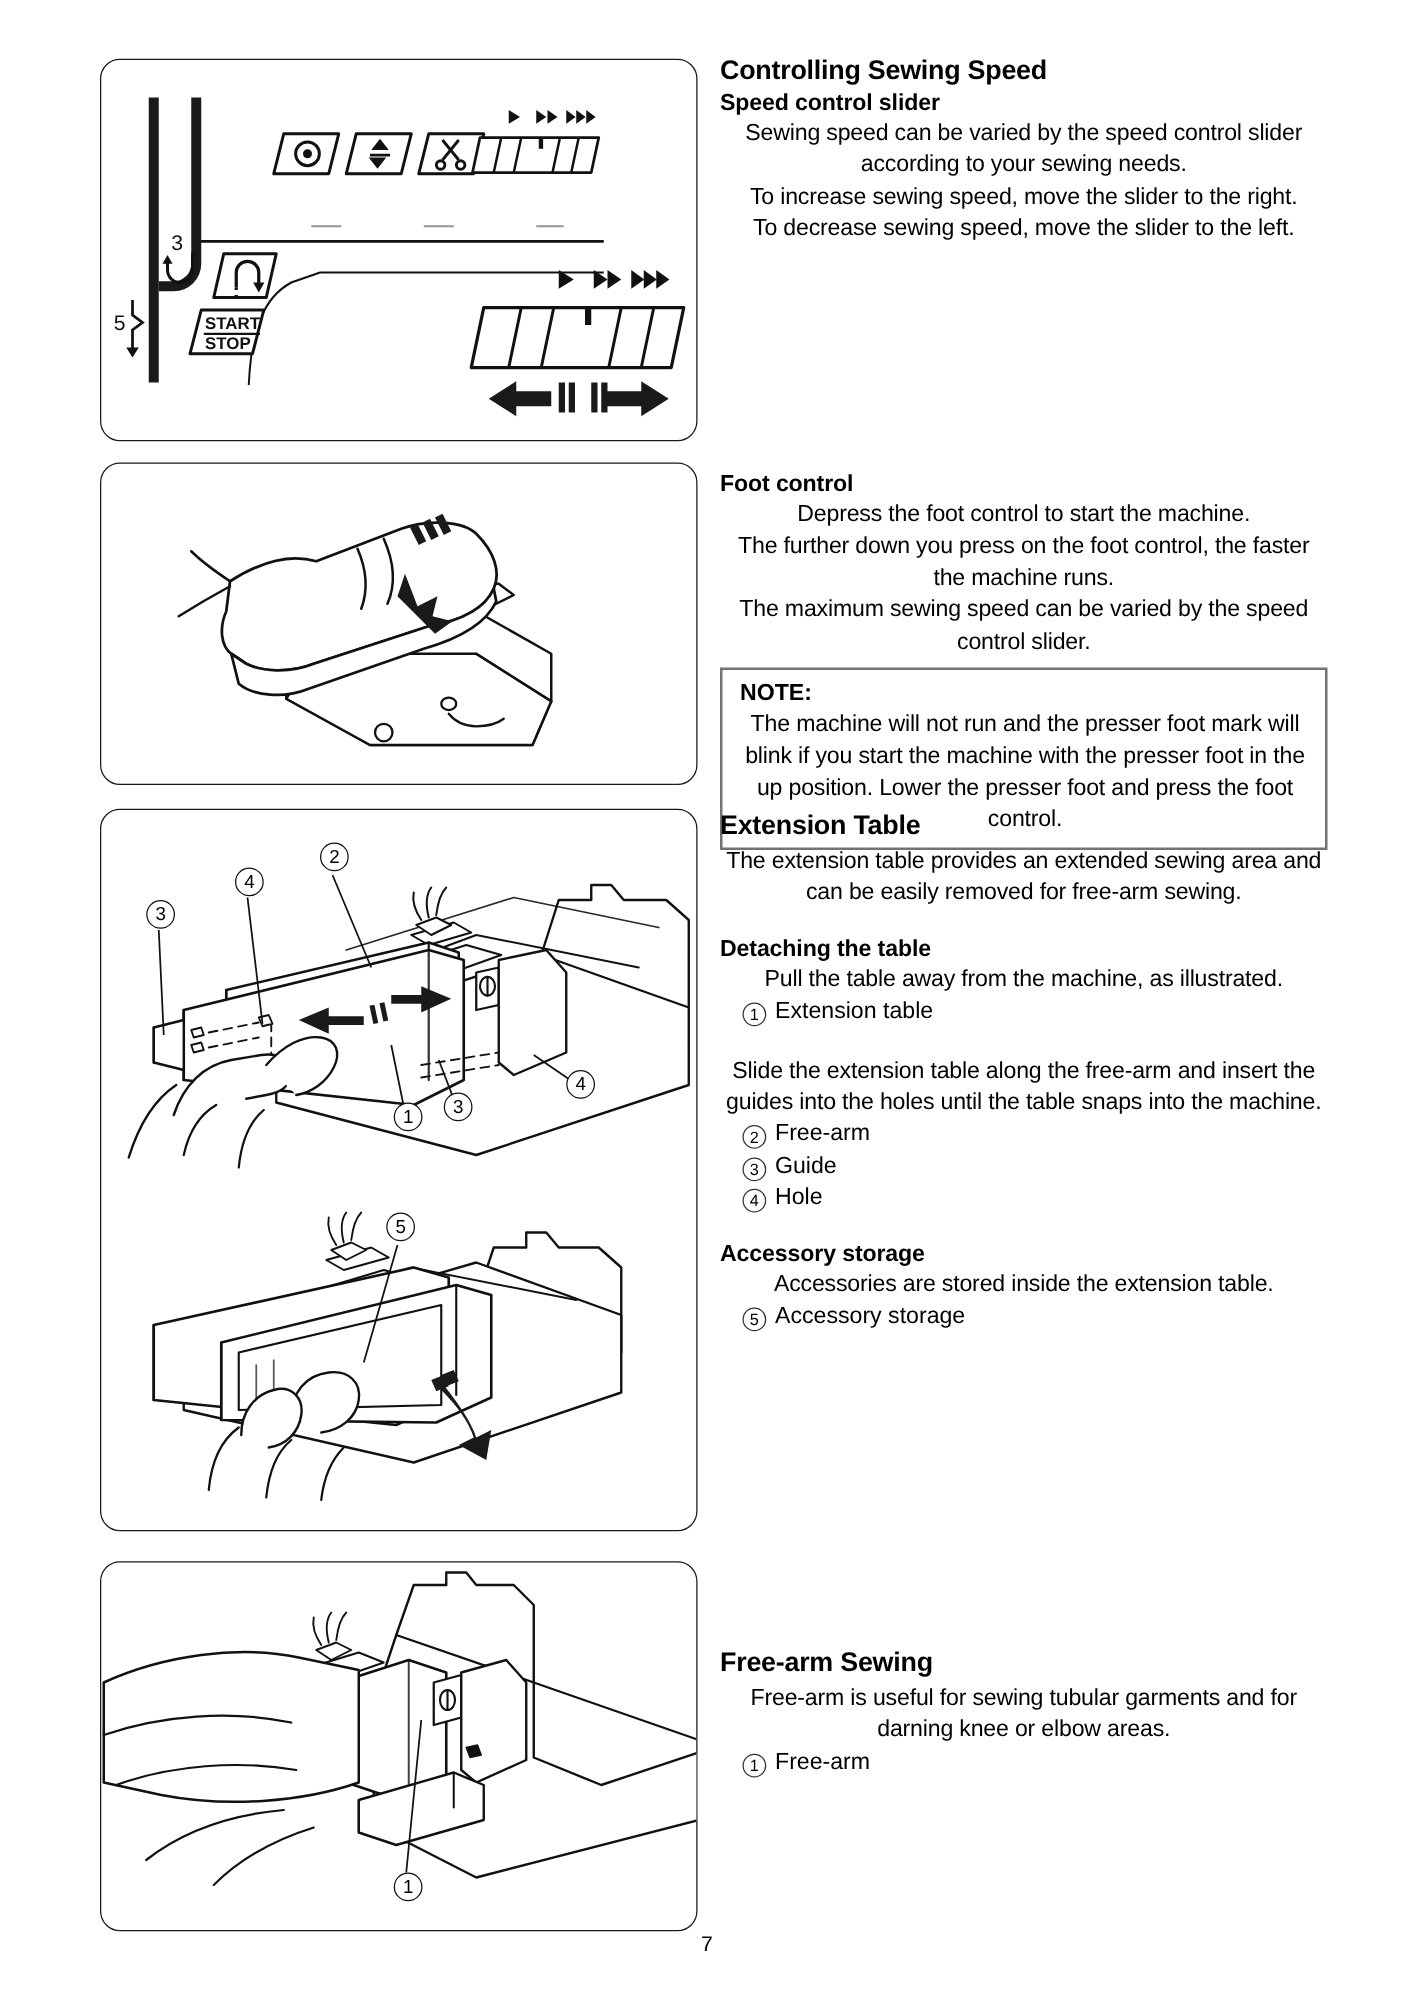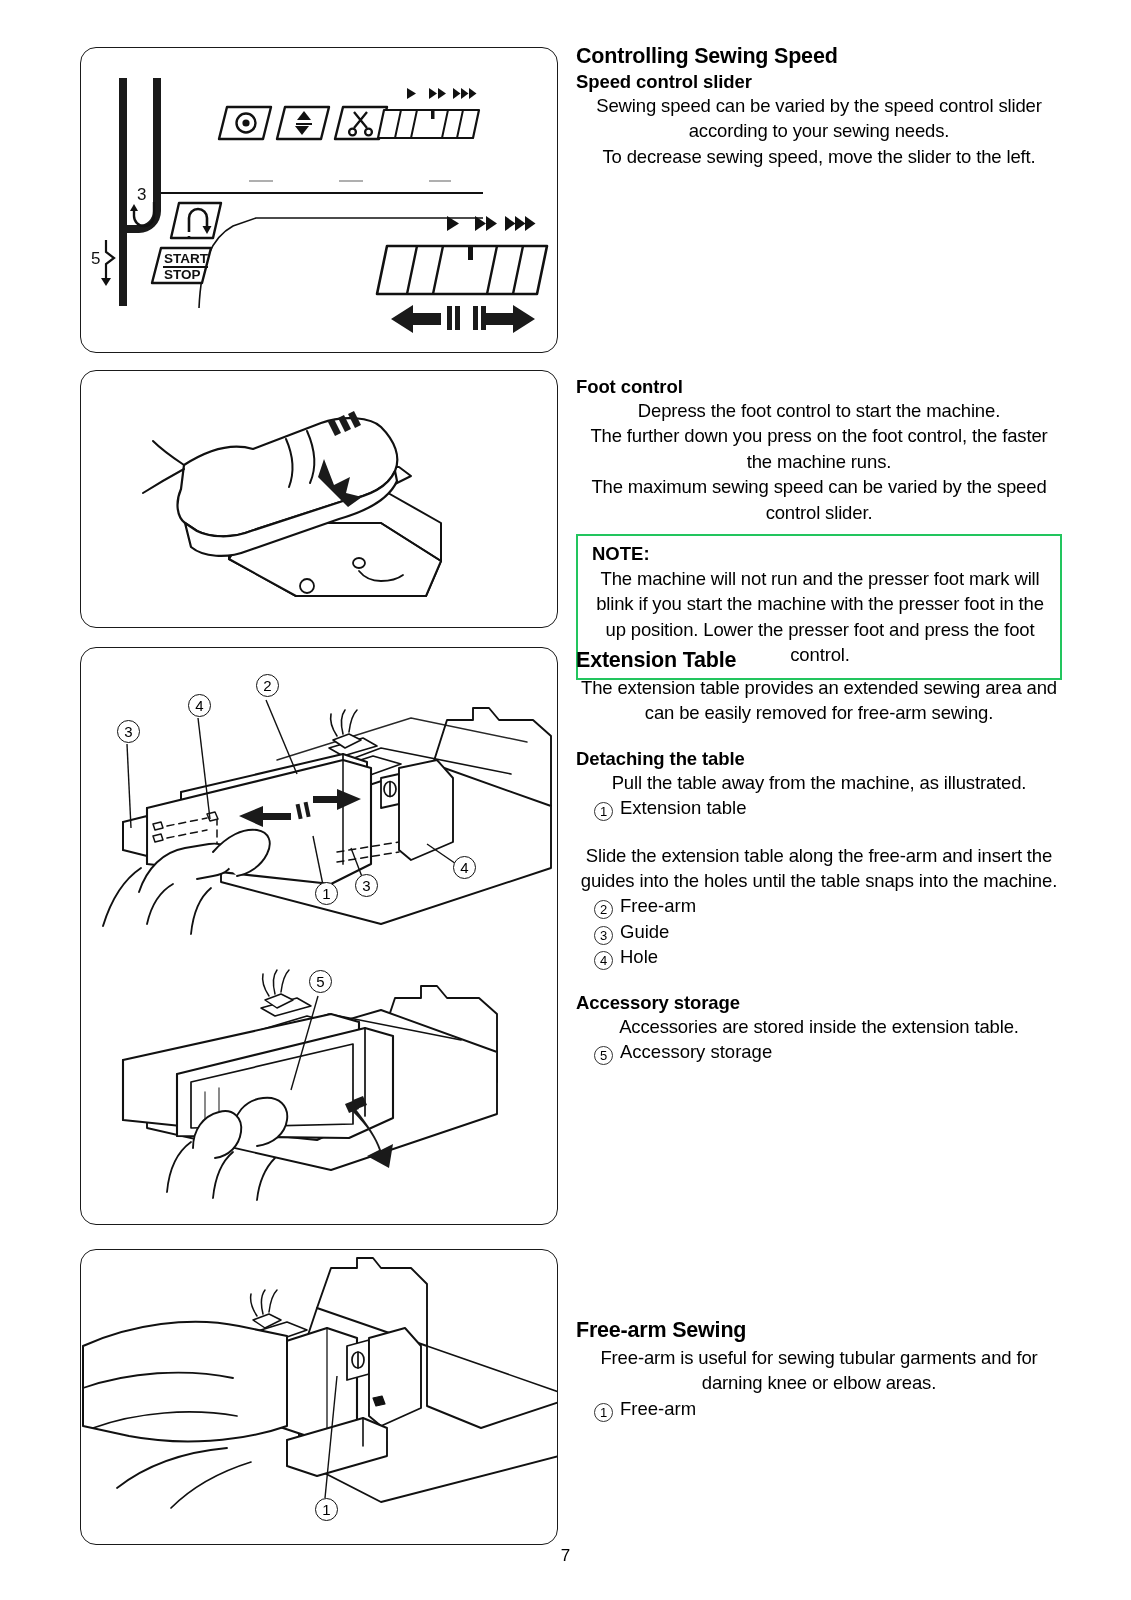--- a/index.html
+++ b/index.html
@@ -88,21 +88,21 @@
     height: 17px;
     border: 1.2px solid #333;
     border-radius: 50%;
     font-size: 13px;
     line-height: 1;
     vertical-align: -3px;
   }
 
   
   .note-box {
-    border: 2px solid #22c55e;
+    border: 2px solid #737373;
     padding: 7px 12px 10px 14px;
     box-sizing: border-box;
   }
   .note-label {
     font-size: 18.5px;
     font-weight: bold;
     margin: 0 0 1px 0;
   }
   .note-body {
     font-size: 18.5px;
@@ -246,20 +246,21 @@
       <rect x="400" y="258" width="5" height="24"></rect>
       <path d="M454 271 l-22 -14 v8 h-28 v12 h28 v8 z"></path>
     </g>
   </svg>
 </div>
 
 <div class="col-text" style="top:44px;">
   <h1 class="sec-title">Controlling Sewing Speed</h1>
   <h2 class="sub-title">Speed control slider</h2>
   <p class="body-text">Sewing speed can be varied by the speed control slider according to your sewing needs.</p>
+  <p class="body-text">To increase sewing speed, move the slider to the right.</p>
   <p class="body-text">To decrease sewing speed, move the slider to the left.</p>
 </div>
 
 <div class="panel" style="left:80px; top:370px; width:478px; height:258px;">
   <svg width="478" height="258" viewBox="0 0 478 258">
     <g fill="#fff" stroke="#111" stroke-width="2" stroke-linejoin="round" stroke-linecap="round">
 
       <path d="M148 188 L215 225 L345 225 L360 190 L360 152 L300 118 L168 118 L148 152 Z"></path>
       <path d="M148 188 L215 225 L345 225 L360 190 L300 152 L168 152 Z" fill="#fff"></path>
       <path d="M168 152 L148 188 M300 152 L360 190"></path>

